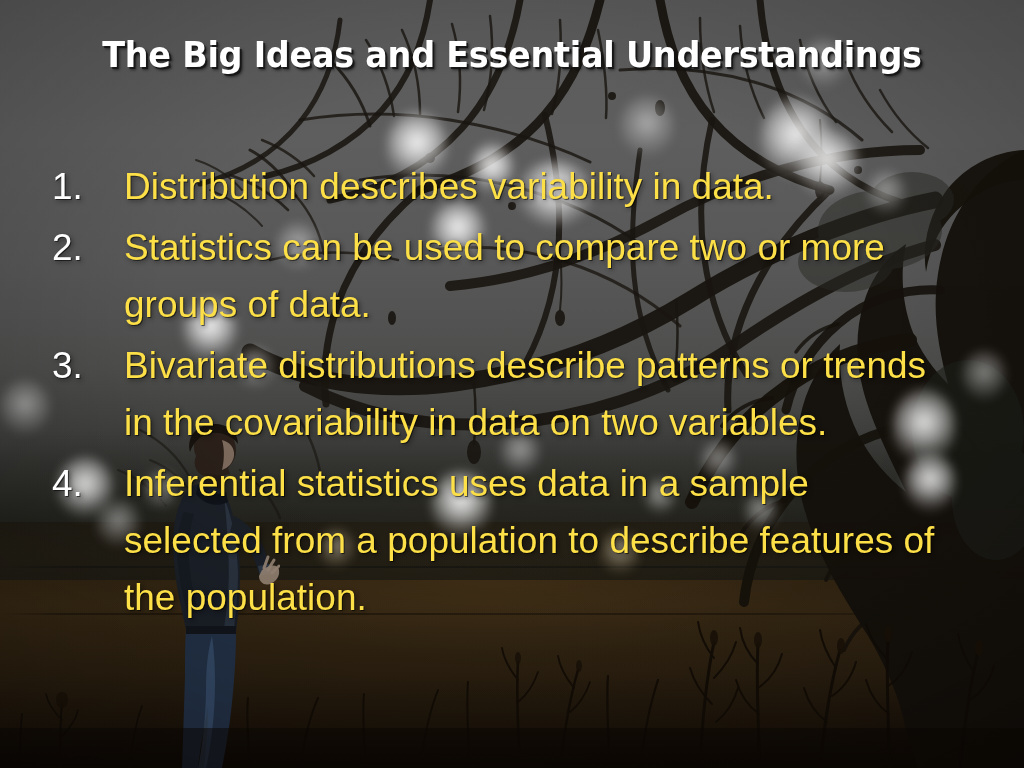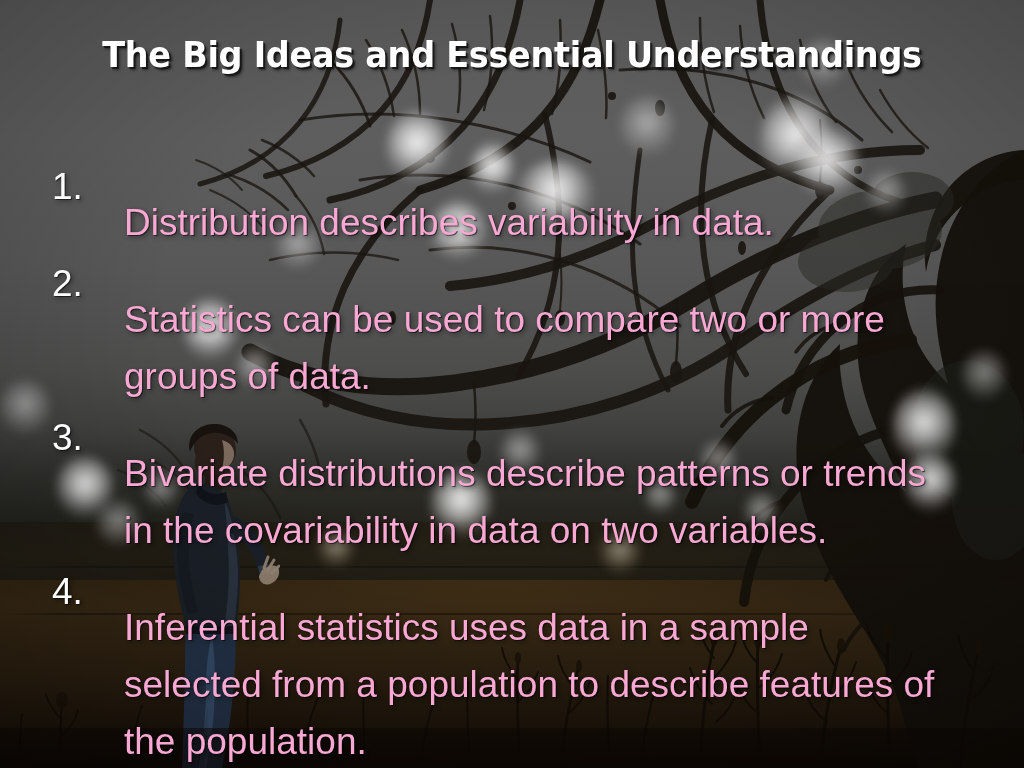--- a/index.html
+++ b/index.html
@@ -193,28 +193,27 @@
     font-size: 37px;
     line-height: 57px;
     font-family: "Liberation Sans", sans-serif;
     text-shadow:
       1px 1px 0 rgba(0,0,0,0.55),
       2px 2px 5px rgba(0,0,0,0.45);
   }
 
   .bullet-text {
     flex: 1 1 auto;
-    color: #f9a8d4;
+    color: #fde047;
     font-size: 37px;
     line-height: 57px;
     font-family: "Liberation Sans", sans-serif;
     text-shadow:
       1px 1px 0 rgba(0,0,0,0.55),
       2px 2px 5px rgba(0,0,0,0.45);
-    margin-top: 36px;
   }
 </style>
 </head>
 <body>
 
 <div class="slide">
 
   <div class="bg">
 
     <div class="bg-sky"></div>

